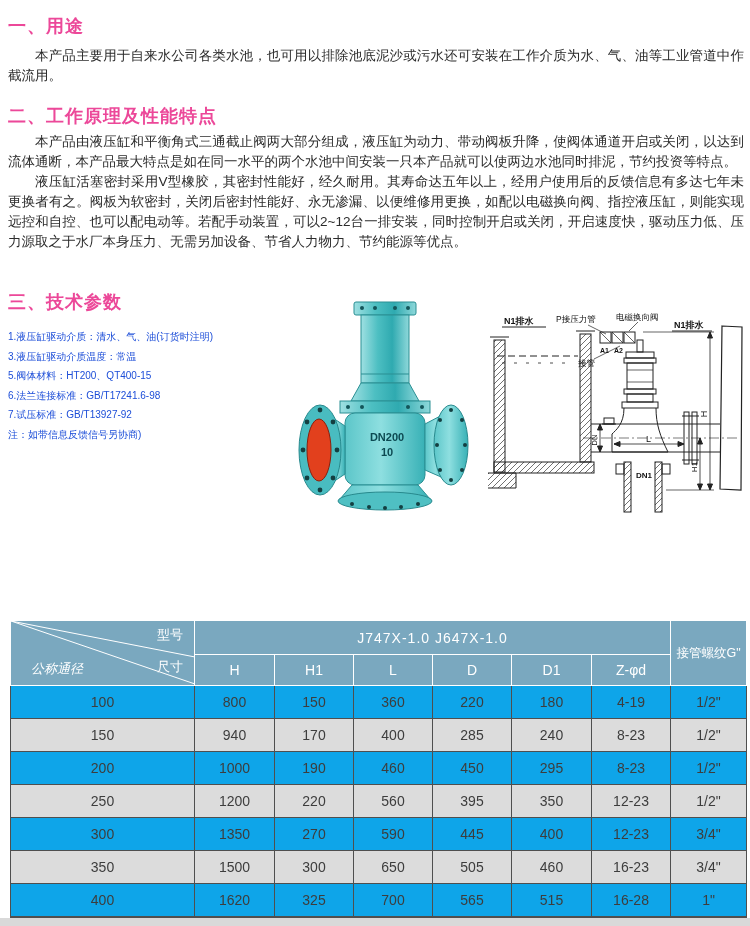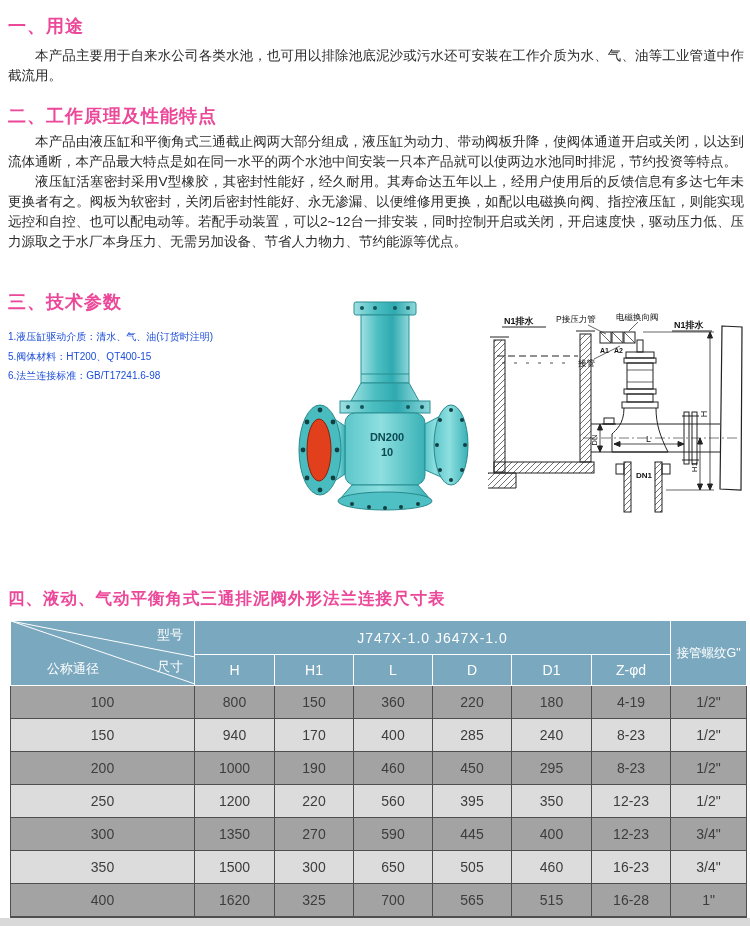--- a/index.html
+++ b/index.html
@@ -9,51 +9,54 @@
   h2.sec{margin:0;font-size:18px;font-weight:bold;color:#ec4899;letter-spacing:1px;}
   .para{font-size:13.5px;line-height:20px;color:#2b2b2b;text-indent:2em;margin:0;text-align:justify;}
   .speclist{font-size:10px;line-height:19.5px;color:#1d4ed8;}
   .speclist div{white-space:nowrap;}
   
   table.dim{border-collapse:collapse;table-layout:fixed;width:736px;font-size:14px;}
   table.dim thead th{background:#7aa8bf;color:#ffffff;font-weight:normal;border:1px solid #ffffff;padding:0;}
   table.dim thead .model-h{font-size:14px;height:33px;letter-spacing:1px;text-align:center;}
   table.dim thead .col-h{font-size:14px;height:30px;}
   table.dim thead .thread-h{font-size:12.5px;}
-  table.dim tbody td{border:1px solid #4f4f4f;text-align:center;height:30px;color:#3d3d3d;background:#a3a3a3;}
+  table.dim tbody td{border:1px solid #4f4f4f;text-align:center;height:30px;color:#3d3d3d;background:#0ea5e9;}
   table.dim tbody tr.stripe td{background:#dcdcdc;}
   table.dim tbody tr:last-child td{border-bottom:2px solid #4f4f4f;}
   .corner{position:relative;width:184px;height:64px;}
   .corner svg{position:absolute;left:0;top:0;width:100%;height:100%;}
   .corner .lbl{position:absolute;font-size:13px;color:#fff;}
   .corner .lbl-type{top:5px;right:12px;}
   .corner .lbl-size{top:37px;right:12px;}
-  .corner .lbl-dn{bottom:7px;left:36px;}
+  .corner .lbl-dn{bottom:7px;left:20px;font-style:italic;}
   .bottom-strip{position:absolute;left:0;right:0;top:918px;height:8px;background:#d9d9d9;}
   svg text{font-family:"Liberation Sans","DejaVu Sans",sans-serif;}
 </style>
 </head>
 <body>
 
 <div class="page">
 
   <h2 class="sec abs" style="left:8px;top:14px;">一、用途</h2>
   <p class="para abs" style="left:8px;top:46px;width:736px;">本产品主要用于自来水公司各类水池，也可用以排除池底泥沙或污水还可安装在工作介质为水、气、油等工业管道中作截流用。</p>
 
   <h2 class="sec abs" style="left:8px;top:104px;">二、工作原理及性能特点</h2>
   <div class="abs" style="left:8px;top:132px;width:736px;">
     <p class="para">本产品由液压缸和平衡角式三通截止阀两大部分组成，液压缸为动力、带动阀板升降，使阀体通道开启或关闭，以达到流体通断，本产品最大特点是如在同一水平的两个水池中间安装一只本产品就可以使两边水池同时排泥，节约投资等特点。</p>
     <p class="para">液压缸活塞密封采用V型橡胶，其密封性能好，经久耐用。其寿命达五年以上，经用户使用后的反馈信息有多达七年未更换者有之。阀板为软密封，关闭后密封性能好、永无渗漏、以便维修用更换，如配以电磁换向阀、指控液压缸，则能实现远控和自控、也可以配电动等。若配手动装置，可以2~12台一排安装，同时控制开启或关闭，开启速度快，驱动压力低、压力源取之于水厂本身压力、无需另加设备、节省人力物力、节约能源等优点。</p>
   </div>
 
   <h2 class="sec abs" style="left:8px;top:290px;">三、技术参数</h2>
   <div class="speclist abs" style="left:8px;top:327px;width:300px;">
     <div>1.液压缸驱动介质：清水、气、油(订货时注明)</div>
+    <div>3.液压缸驱动介质温度：常温</div>
     <div>5.阀体材料：HT200、QT400-15</div>
     <div>6.法兰连接标准：GB/T17241.6-98</div>
+    <div>7.试压标准：GB/T13927-92</div>
+    <div>注：如带信息反馈信号另协商)</div>
   </div>
 
   <svg class="abs" style="left:290px;top:298px;" width="192" height="224" viewBox="0 0 192 224">
     <defs>
       <linearGradient id="tealH" x1="0" y1="0" x2="1" y2="0">
         <stop offset="0" stop-color="#9fe0e2"></stop>
           <stop offset="0.35" stop-color="#4dbfc2"></stop>
         <stop offset="0.65" stop-color="#2faab0"></stop>
           <stop offset="1" stop-color="#8ed8da"></stop>
       </linearGradient>
@@ -198,21 +201,20 @@
       <text x="126" y="41" font-size="7" font-weight="bold">A2</text>
       <text x="90" y="54" font-size="8.5">接管</text>
       <text x="148" y="166" font-size="8" font-weight="bold">DN1</text>
       <text x="219" y="102" font-size="9" transform="rotate(-90 219,102)" text-anchor="middle">H</text>
       <text x="209" y="155" font-size="8" transform="rotate(-90 209,155)" text-anchor="middle">H1</text>
       <text x="158" y="130" font-size="9">L</text>
       <text x="109" y="128" font-size="7.5" transform="rotate(-90 109,128)" text-anchor="middle">DN</text>
     </g>
   </svg>
 
-  <h2 class="sec abs" style="left:8px;top:588px;font-size:16.5px;">四、液动、气动平衡角式三通排泥阀外形法兰连接尺寸表</h2>
 
   <div class="abs" style="left:10px;top:620px;">
     <table class="dim">
       <colgroup>
         <col style="width:184px">
           <col style="width:80px">
           <col style="width:79px">
           <col style="width:79px">
         <col style="width:79px">
           <col style="width:80px">

